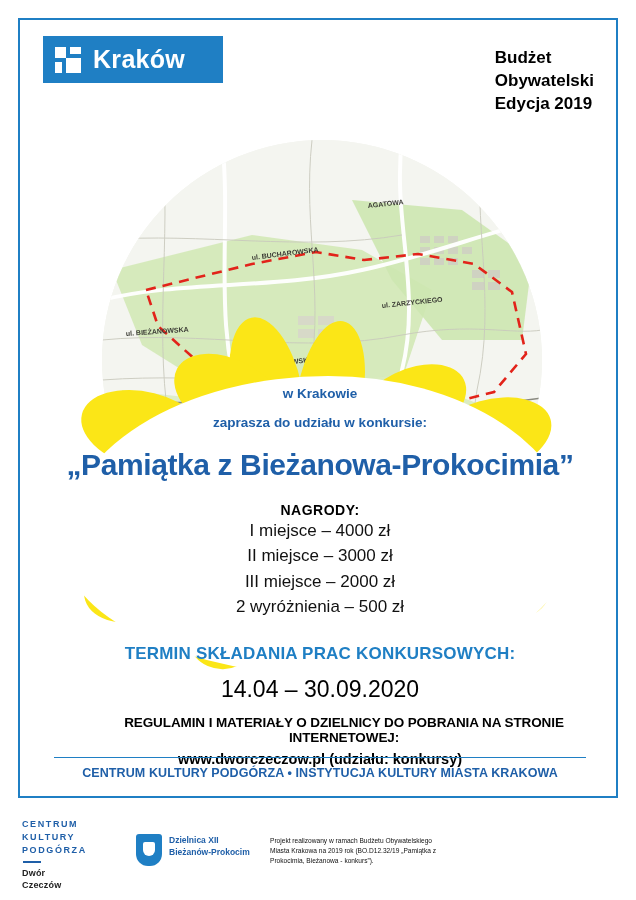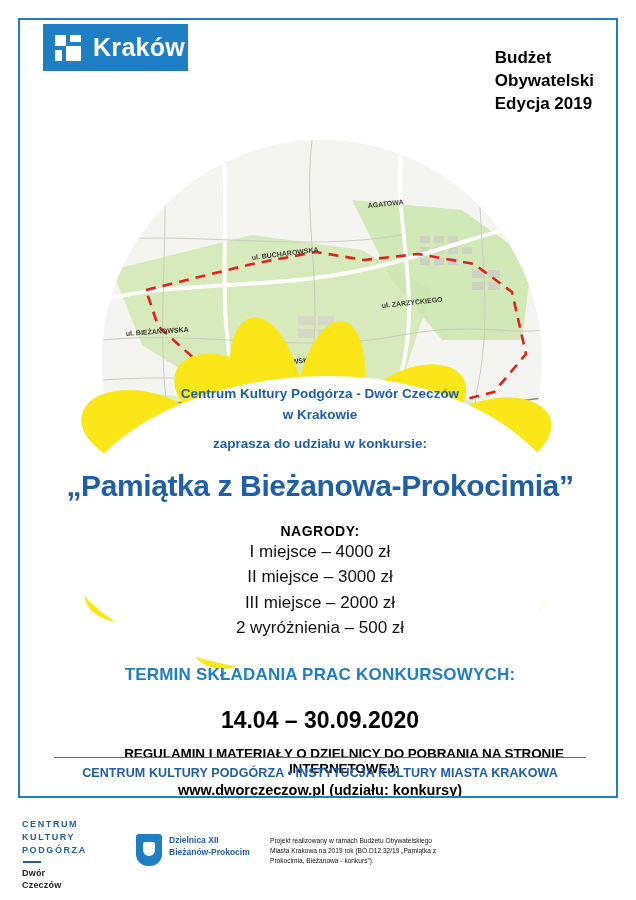--- a/index.html
+++ b/index.html
@@ -22,22 +22,22 @@
     height: 780px;
     background: #ffffff;
     border: 2px solid #1f7fc4;
     overflow: hidden;
   }
 
   
   #krakow-logo {
     position: absolute;
     left: 23px;
-    top: 4px;
-    width: 145px;
+    top: 16px;
+    width: 180px;
     height: 47px;
     background: #1f7fc4;
     display: flex;
     align-items: center;
     padding-left: 12px;
   }
   #krakow-mark {
     width: 26px; height: 26px;
     position: relative;
     flex: 0 0 auto;
@@ -147,23 +147,23 @@
     color: #111111;
   }
   #deadline-label {
     margin-top: 24px;
     color: #1f7fc4;
     font-weight: bold;
     font-size: 17px;
     letter-spacing: .2px;
   }
   #deadline-date {
-    margin-top: 22px;
+    margin-top: 12px;
     font-size: 23px;
-    font-weight: bold;
+    font-weight: normal;
     color: #000000;
   }
   #rules-line {
     margin-top: 12px;
     font-size: 13.5px;
     font-weight: bold;
     color: #000000;
     letter-spacing: -0.1px;
     padding-left: 48px;
   }
@@ -363,21 +363,20 @@
   <div class="petal" id="p5"></div>
   <div class="petal" id="p6"></div>
   <div class="petal" id="p7"></div>
   <div class="petal" id="p8"></div>
   <div class="petal" id="p9"></div>
   <div class="petal" id="p10"></div>
 
   <div id="center-blob"></div>
 
   <div id="content">
-    <div class="lead">Centrum Kultury Podgórza - Dwór Czeczów</div>
     <div class="lead">w Krakowie</div>
     <div class="lead" style="margin-top:8px">zaprasza do udziału w konkursie:</div>
 
     <div id="title">„Pamiątka z Bieżanowa-Prokocimia”</div>
 
     <div id="prizes-head">NAGRODY:</div>
     <div class="prize">I miejsce – 4000 zł</div>
     <div class="prize">II miejsce – 3000 zł</div>
     <div class="prize">III miejsce – 2000 zł</div>
     <div class="prize">2 wyróżnienia – 500 zł</div>

